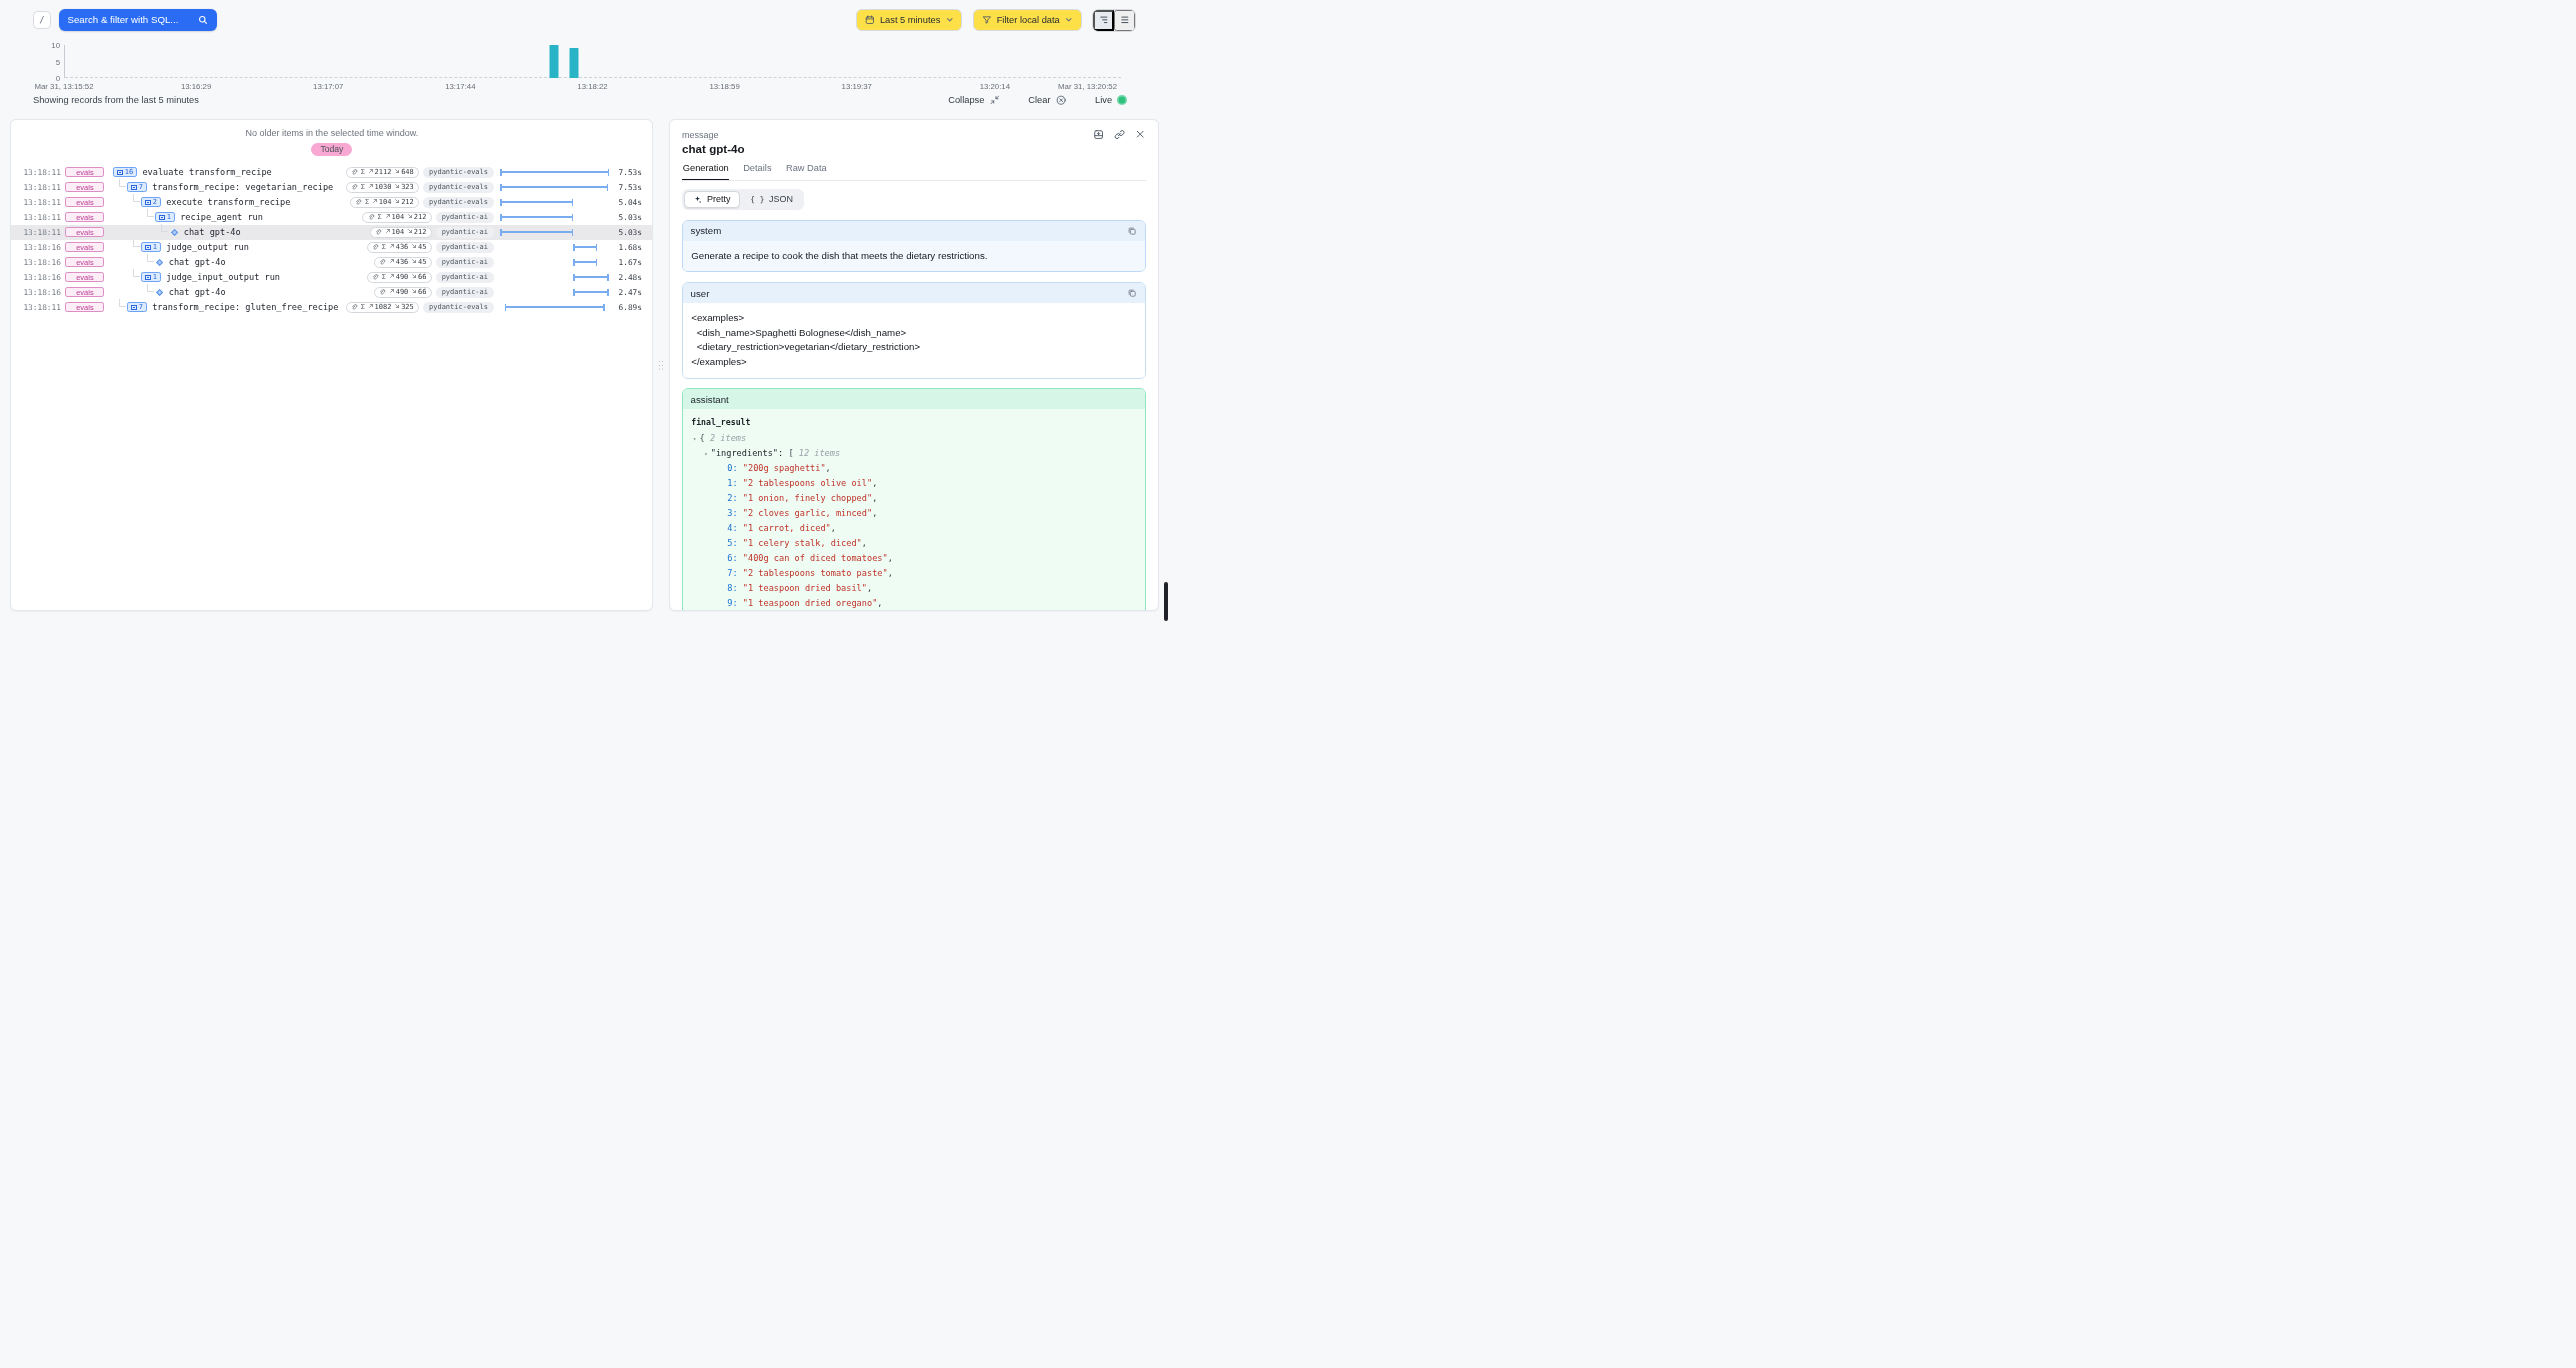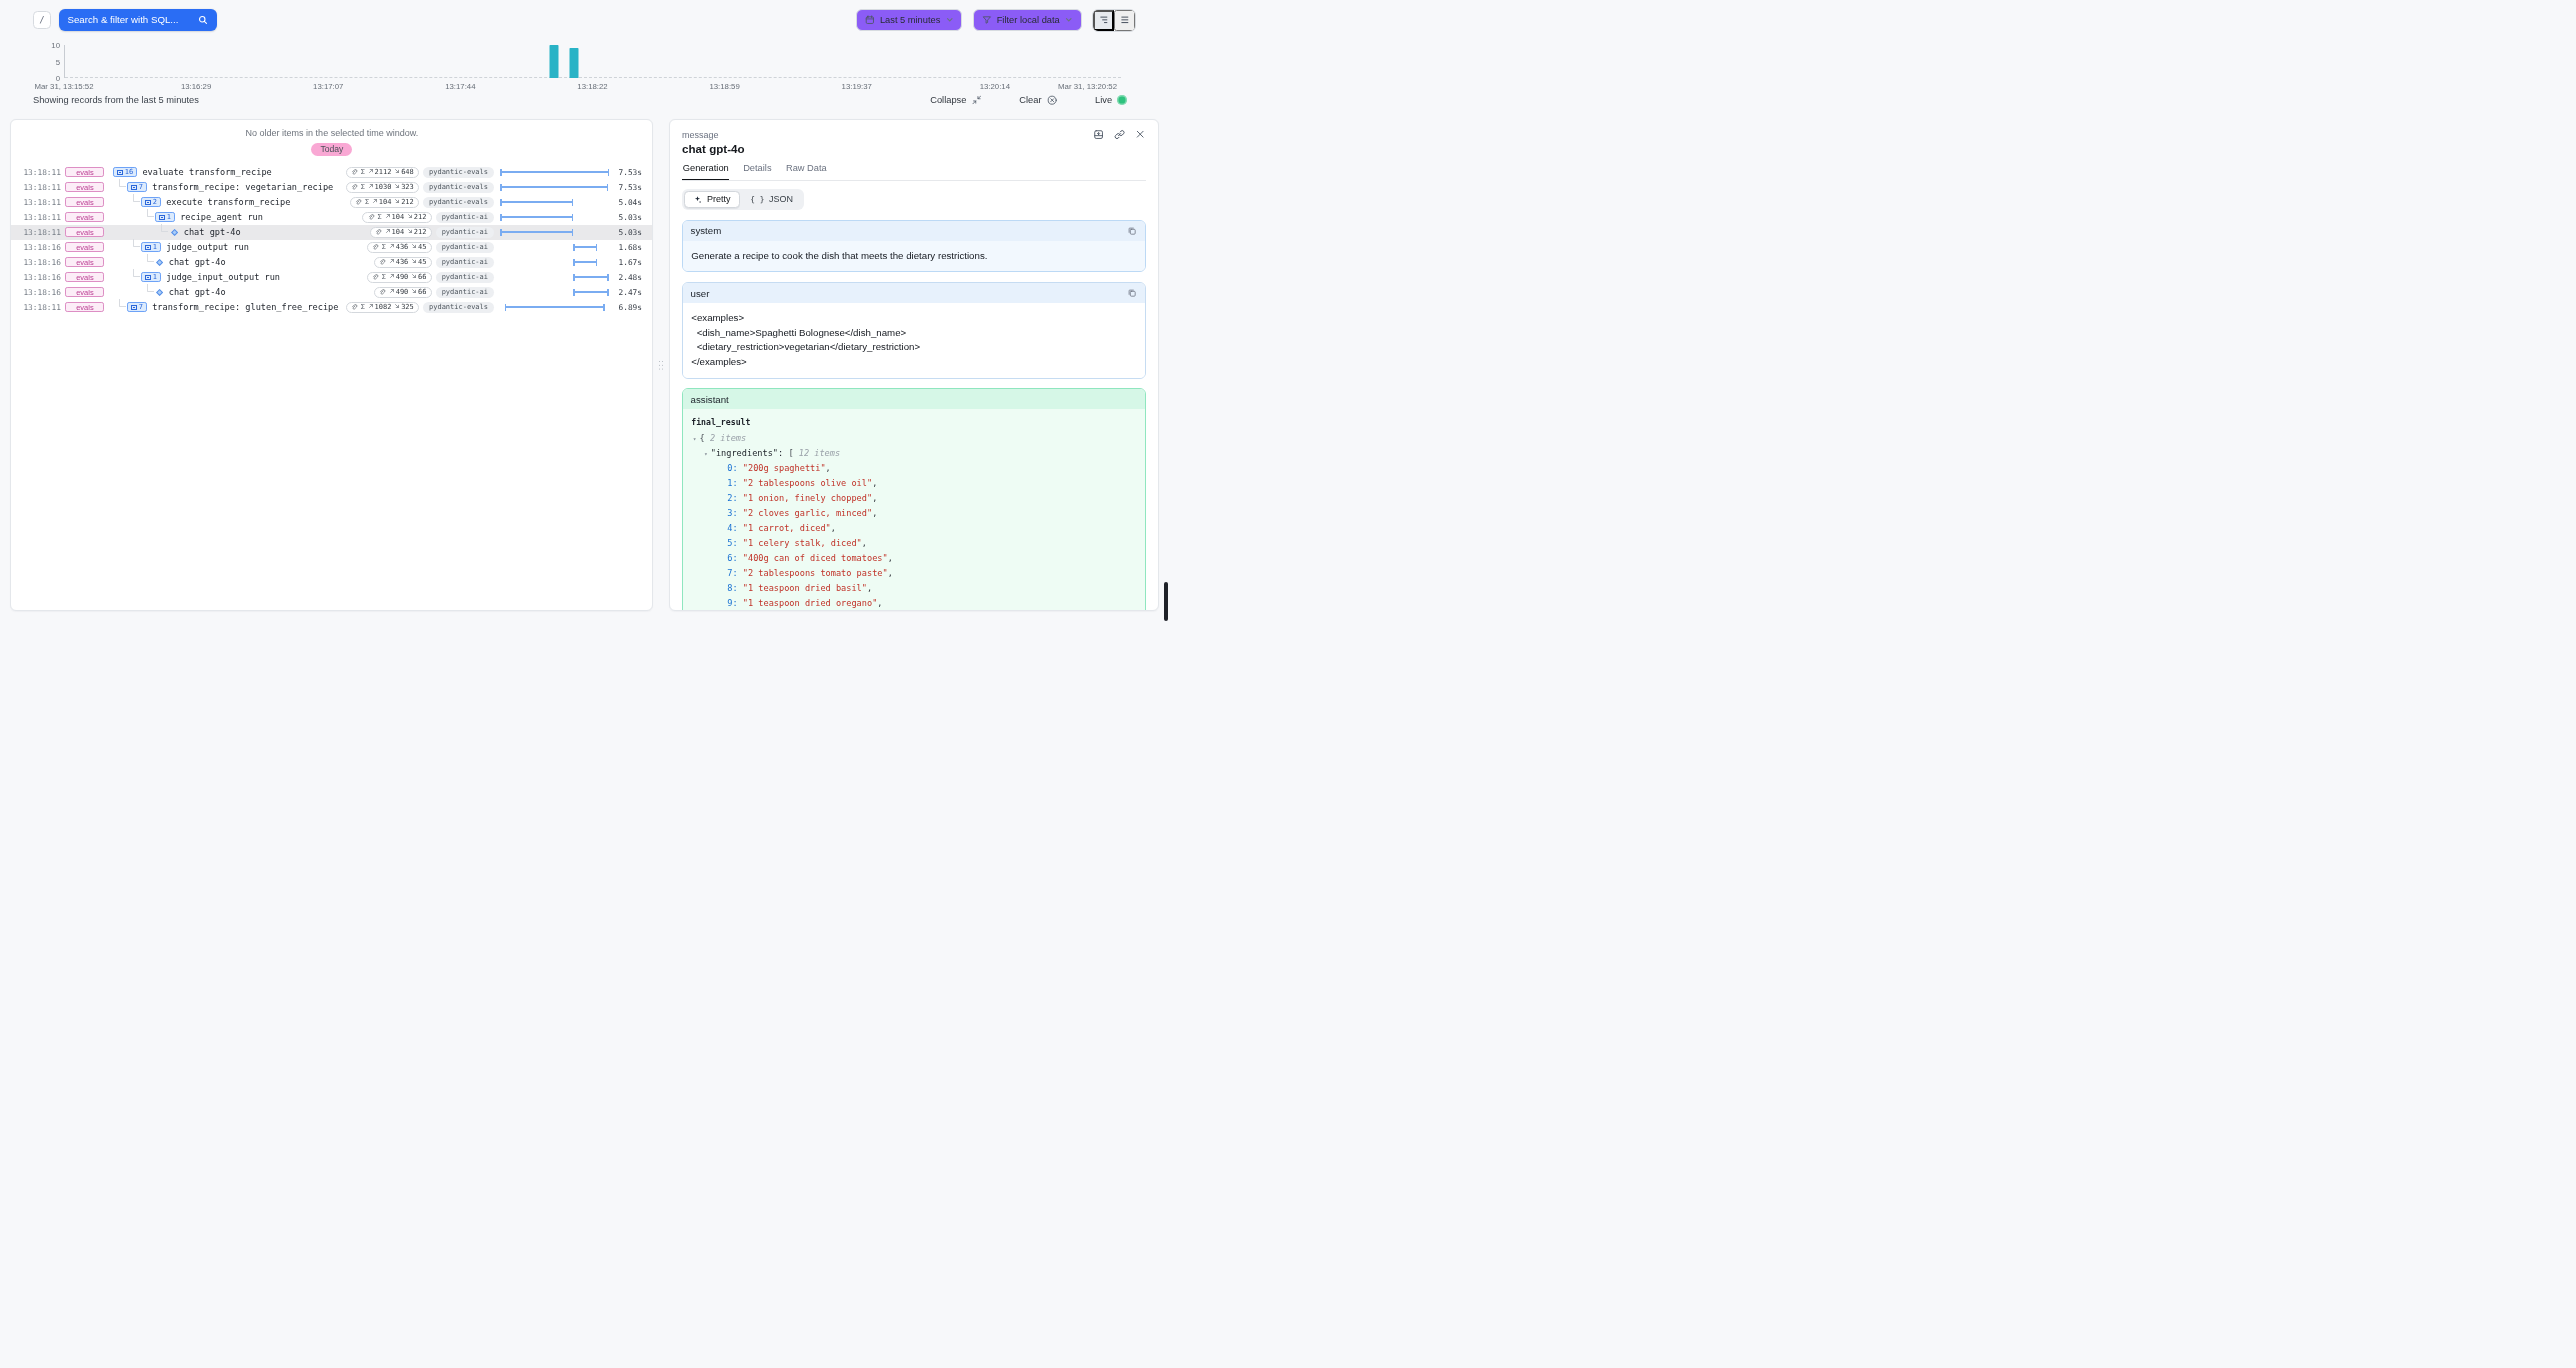--- a/index.html
+++ b/index.html
@@ -5,40 +5,40 @@
   *{box-sizing:border-box;margin:0;padding:0}
   html,body{width:1169px;height:621px}
   body{font-family:"Liberation Sans",sans-serif;background:#f7f8fa;color:#1a1f27;overflow:hidden;position:relative}
 
   
   .topbar{position:absolute;top:0;left:0;width:100%;height:40px;display:flex;align-items:center;justify-content:space-between;padding:0 33px}
   .tb-left{display:flex;align-items:center;gap:7.5px}
   .kbd-btn{width:18px;height:18px;border:0.7px solid #d7dbe0;border-radius:4.5px;background:#fff;color:#6b7280;font:9px "DejaVu Sans Mono",monospace;display:flex;align-items:center;justify-content:center;cursor:pointer}
   .search-btn{height:22.4px;background:#2a6df4;color:#fff;border:none;border-radius:6px;padding:0 9px;font-size:9.7px;display:flex;align-items:center;gap:19.4px;cursor:pointer;box-shadow:0 0.7px 1.5px rgba(16,24,40,.15)}
   .tb-right{display:flex;align-items:center;gap:10.4px}
-  .drop-btn{height:22.4px;background:#8b5cf6;border:0.7px solid #d7dbe0;border-radius:6px;padding:0 8.2px;font-size:9.3px;color:#272c33;display:flex;align-items:center;gap:5.2px;cursor:pointer}
+  .drop-btn{height:22.4px;background:#fde047;border:0.7px solid #d7dbe0;border-radius:6px;padding:0 8.2px;font-size:9.3px;color:#272c33;display:flex;align-items:center;gap:5.2px;cursor:pointer}
   .view-toggle{display:flex;border:0.7px solid #d7dbe0;border-radius:6px;overflow:hidden;background:#fff}
   .view-btn{width:21px;height:21px;display:flex;align-items:center;justify-content:center;color:#4b5563;cursor:pointer}
   .view-btn.active{background:#e7eaee}
 
   
   .chart{position:absolute;top:42px;left:33px;right:48px;height:49px}
   .chart-y{position:absolute;left:0;top:3px;width:27px;height:33px}
   .ylab{position:absolute;right:0;transform:translateY(-50%);font-size:7.8px;color:#6c727b}
   .chart-plot{position:absolute;left:31px;right:0;top:3px;height:33px;border-left:0.7px solid #c8ccd2}
   .zero-line{position:absolute;left:0;right:0;bottom:0;border-bottom:0.7px dashed #cfd3d8}
   .hbar{position:absolute;bottom:0;width:9px;transform:translateX(-50%);border-radius:0.7px 0.7px 0 0}
   .chart-x{position:absolute;left:31px;right:0;top:40px;height:10.4px}
   .xlab{position:absolute;top:0;transform:translateX(-50%);white-space:nowrap;font-size:7.8px;color:#676e77}
   .xlab.last{left:auto;right:4px;transform:none}
 
   
   .statusbar{position:absolute;top:95px;left:33px;right:42px;display:flex;align-items:center;justify-content:space-between}
   .sb-showing{font-size:9.3px;color:#3c434c}
-  .sb-right{display:flex;align-items:center;gap:38px}
+  .sb-right{display:flex;align-items:center;gap:29px}
   .sb-item{display:flex;align-items:center;gap:5.2px;color:#30363e;font-size:9.3px;cursor:pointer}
   .live-dot{width:9.7px;height:9.7px;border-radius:50%;background:#2ec27e;box-shadow:inset 0 0 0 1.5px rgba(255,255,255,.4)}
 
   
   .main{position:absolute;top:119px;left:10.4px;right:10.4px;bottom:9.7px;display:flex}
   .panel{background:#fff;border:0.7px solid #e4e7eb;border-radius:6px;box-shadow:0 0.7px 1.5px rgba(16,24,40,.04);overflow:hidden}
   .trace-panel{width:643px;flex:none;display:flex;flex-direction:column}
   .gap-col{width:15.7px;flex:none;display:flex;align-items:center;justify-content:center}
   .grip{width:4.5px;height:9px;position:relative;cursor:col-resize}
   .grip::before{content:"";position:absolute;left:0;top:0;width:1.5px;height:1.5px;background:#a8aeb6;border-radius:50%;

